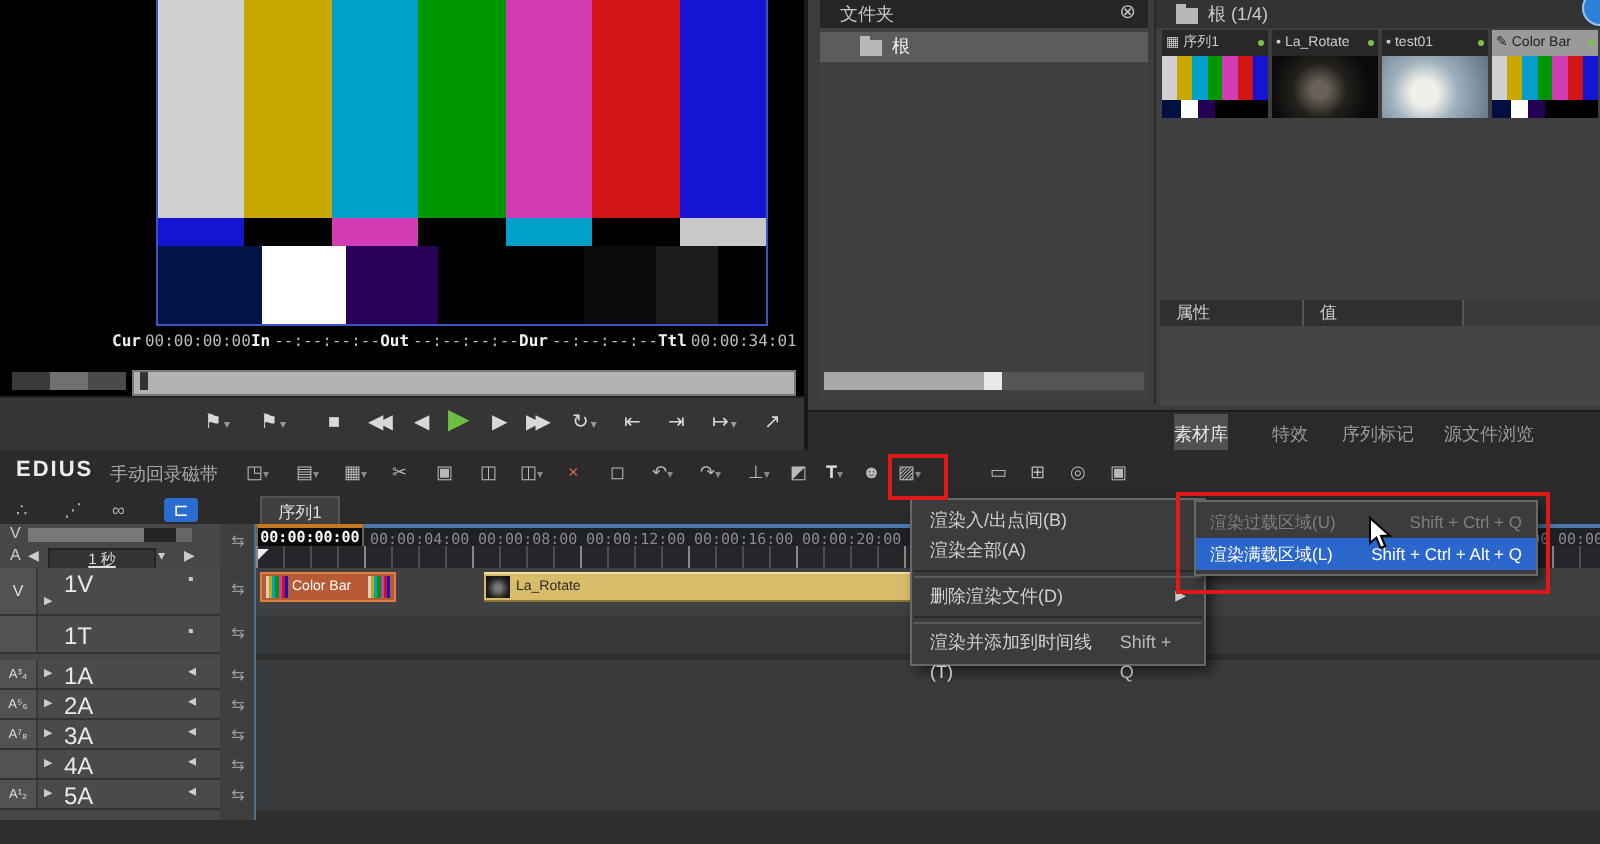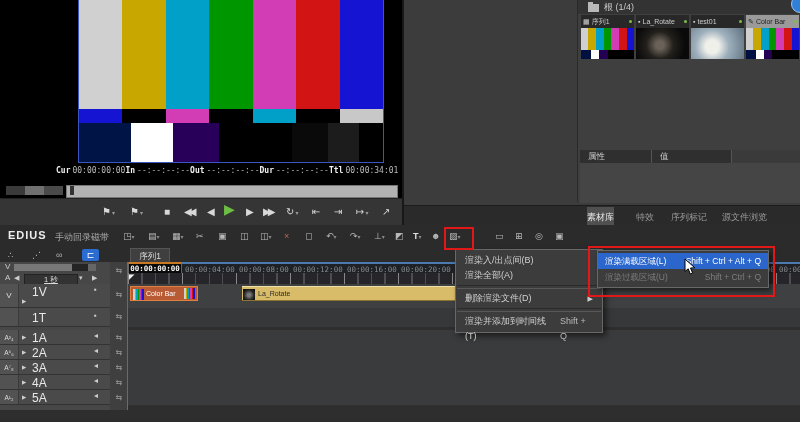--- a/index.html
+++ b/index.html
@@ -208,20 +208,33 @@
     <span class="tbtn dbl" style="left:263px">▶▶</span>
     <span class="tbtn" style="left:286px"><span>↻</span><span class="caret">▾</span></span>
     <span class="tbtn" style="left:312px">⇤</span>
     <span class="tbtn" style="left:334px">⇥</span>
     <span class="tbtn" style="left:356px"><span>↦</span><span class="caret">▾</span></span>
     <span class="tbtn" style="left:382px">↗</span>
   </div>
 </div>
 
 <div id="bin-panel" class="abs">
+  <div id="folder-panel" class="abs">
+    <div class="panel-hdr">
+      <span class="t">文件夹</span>
+      <span id="folder-close">⊗</span>
+    </div>
+    <div id="root-item" class="abs">
+      <span class="folder-ico"></span><span>根</span>
+    </div>
+    <div id="folder-hscroll" class="abs">
+      <span class="thumb"></span>
+      <span class="cap"></span>
+    </div>
+  </div>
 
   <div id="clip-panel" class="abs">
     <div class="panel-hdr">
       <span class="t"><span class="folder-ico"></span><span>根 (1/4)</span></span>
     </div>
     <div class="card" style="left:3px">
       <div class="card-hdr"><span class="ci">▦</span><span>序列1</span><span class="gdot"></span></div>
       <div class="card-img thumb-bars"></div>
     </div>
     <div class="card" style="left:58px">
@@ -414,26 +427,26 @@
       <span class="subarrow">▶</span>
     </div>
   <div class="msep"></div>
   <div class="mitem">
       <span>渲染并添加到时间线(T)</span>
       <span class="sc">Shift + Q</span>
     </div>
 </div>
 
 <div id="render-submenu" class="abs">
+  <div class="smitem disabled">
+    <span>渲染过载区域(U)</span>
+      <span class="sc">Shift + Ctrl + Q</span>
+  </div>
   <div class="smitem hilite">
     <span>渲染满载区域(L)</span>
       <span class="sc">Shift + Ctrl + Alt + Q</span>
   </div>
-  <div class="smitem disabled">
-    <span>渲染过载区域(U)</span>
-      <span class="sc">Shift + Ctrl + Q</span>
-  </div>
 </div>
 <div id="redbox-submenu" class="abs"></div>
 
 <svg id="cursor" class="abs" width="13" height="18" viewBox="0 0 13 18">
   <path d="M1 1 L1 13.5 L4.2 10.8 L6.3 16 L8.6 15 L6.5 10 L10.8 9.8 Z" fill="#ffffff" stroke="#000000" stroke-width="1"></path>
 </svg>
 
 </body></html>

